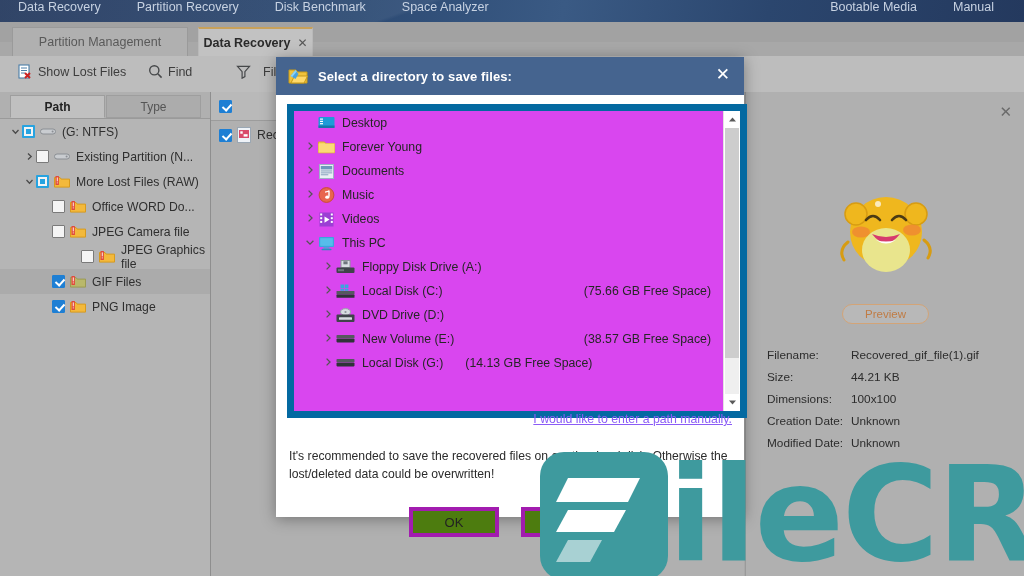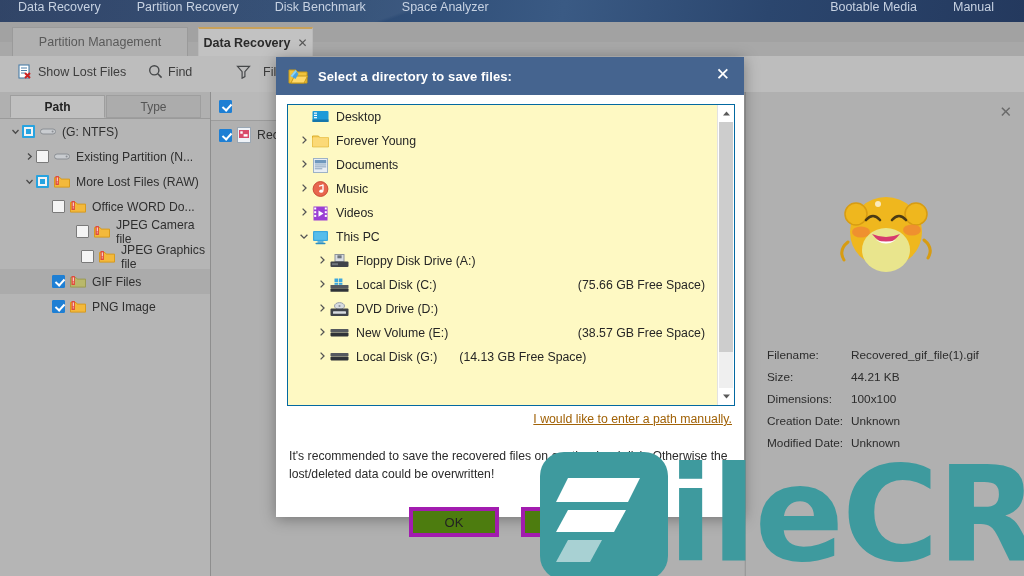--- a/index.html
+++ b/index.html
@@ -104,41 +104,41 @@
 
   
   .dlg{position:absolute;left:276px;top:57px;width:468px;height:460px;background:#fff;
        box-shadow:0 2px 14px rgba(0,0,0,.35);}
   .dlg-title{height:38px;background:#45648f;display:flex;align-items:center;position:relative;}
   .dlg-title .dicon{margin-left:12px;margin-right:10px;display:flex;}
   .dlg-title .dtxt{color:#fff;font-size:13px;font-weight:bold;letter-spacing:.1px;}
   .dlg-title .dclose{position:absolute;right:14px;top:9px;font-size:17px;color:#fff;line-height:18px;}
   .dlg-body{position:absolute;left:0;top:38px;width:468px;height:422px;background:#fff;}
 
-  .treebox{position:absolute;left:11px;top:9px;width:446px;height:300px;border:1px solid #0369a1;
-           background:#fef9c3;overflow:hidden;}
+  .treebox{position:absolute;left:11px;top:9px;width:446px;height:300px;border:7px solid #0369a1;
+           background:#d946ef;overflow:hidden;}
   .tlist{position:absolute;left:0;top:0;width:429px;}
   .trow{height:24px;display:flex;align-items:center;font-size:12.3px;color:#262626;white-space:nowrap;}
   .trow.sel{background:#1277d4;color:#fff;}
   .trow .tchev{width:16px;flex:0 0 16px;text-align:center;}
   .trow .ticon{flex:0 0 auto;margin-right:7px;display:flex;align-items:center;}
   .trow .tlabel{flex:0 0 auto;}
   .trow .tfree{margin-left:auto;padding-right:12px;}
   .trow.indent1{padding-left:8px;}
   .trow.indent2{padding-left:26px;}
 
   
   .sbar{position:absolute;right:0;top:0;width:16px;height:300px;background:#fff;border-left:1px solid #e2e2e2;}
   .sbtn{width:16px;height:17px;display:flex;align-items:center;justify-content:center;color:#5a5a5a;font-size:8px;}
   .sbtn.top{position:absolute;top:0;}
   .sbtn.bot{position:absolute;bottom:0;}
   .sthumb{position:absolute;left:1px;top:17px;width:14px;height:230px;background:#cdcdcd;}
   .strack{position:absolute;left:1px;top:247px;width:14px;height:36px;background:#efefef;}
 
-  .manual-link{position:absolute;right:12px;top:317px;font-size:12.3px;color:#a16207;
+  .manual-link{position:absolute;right:12px;top:317px;font-size:12.3px;color:#8b5cf6;
                text-decoration:underline;}
   .rec-note{position:absolute;left:13px;top:352px;width:440px;font-size:12.2px;color:#2b2b2b;line-height:18px;}
   .dlg-btns{position:absolute;left:0;top:412px;width:468px;display:flex;justify-content:center;gap:22px;}
   .dbtn{width:90px;height:30px;box-sizing:border-box;background:#4d7c0f;border:4px solid #a21caf;
         font-size:13px;color:#222;display:flex;align-items:center;justify-content:center;}
 
   
   .wm{position:absolute;left:488px;top:440px;width:536px;height:136px;pointer-events:none;}
   .wm-badge{position:absolute;left:52px;top:12px;width:128px;height:128px;background:#3e9a9e;border-radius:24px;}
   .wm-text{position:absolute;left:180px;top:8px;font-family:"DejaVu Sans",sans-serif;font-weight:bold;
@@ -275,21 +275,21 @@
           <svg width="16" height="13" viewBox="0 0 16 13">
               <path d="M0.5 2.5 h5.5 l1.2 1.6 h8.3 v8 h-15 z" fill="#f3b93c" stroke="#d79a1e"></path>
               <rect x="1.5" y="1" width="3.4" height="9" fill="#e14a3b"></rect>
               <rect x="2.8" y="2.4" width="0.9" height="4" fill="#fff"></rect>
               <rect x="2.8" y="7.4" width="0.9" height="1" fill="#fff"></rect>
             </svg>
         </span>
         <span>Office WORD Do...</span>
       </div>
 
-      <div class="lrow" style="padding-left:52px;margin-left:24px;">
+      <div class="lrow" style="padding-left:52px;">
         <span class="cbx"></span>
         <span class="ico">
           <svg width="16" height="13" viewBox="0 0 16 13">
               <path d="M0.5 2.5 h5.5 l1.2 1.6 h8.3 v8 h-15 z" fill="#f3b93c" stroke="#d79a1e"></path>
               <rect x="1.5" y="1" width="3.4" height="9" fill="#e14a3b"></rect>
               <rect x="2.8" y="2.4" width="0.9" height="4" fill="#fff"></rect>
               <rect x="2.8" y="7.4" width="0.9" height="1" fill="#fff"></rect>
             </svg>
         </span>
         <span>JPEG Camera file</span>
@@ -371,20 +371,23 @@
         <ellipse cx="35" cy="62" rx="9" ry="5.5" fill="#ef8a33" opacity=".85"></ellipse>
         <ellipse cx="86" cy="60" rx="9" ry="5.5" fill="#ef8a33" opacity=".85"></ellipse>
         <path d="M46 64 q14 18 28 0 q-14 6 -28 0 z" fill="#d63a6e"></path>
         <path d="M50 70 q10 7 20 0 q-10 3 -20 0 z" fill="#fff"></path>
         <path d="M22 72 q-10 8 -4 18" fill="none" stroke="#d79c12" stroke-width="3" stroke-linecap="round"></path>
         <path d="M98 70 q10 8 4 18" fill="none" stroke="#d79c12" stroke-width="3" stroke-linecap="round"></path>
         <circle cx="52" cy="34" r="3" fill="#fff" opacity=".7"></circle>
       </svg>
     </div>
 
+    <div class="previewbtn">
+      <span>Preview</span>
+    </div>
 
     <div class="meta">
       <div class="mr">
         <span class="mk">Filename:</span>
         <span class="mv">Recovered_gif_file(1).gif</span>
       </div>
       <div class="mr">
         <span class="mk">Size:</span>
         <span class="mv">44.21 KB</span>
       </div>

